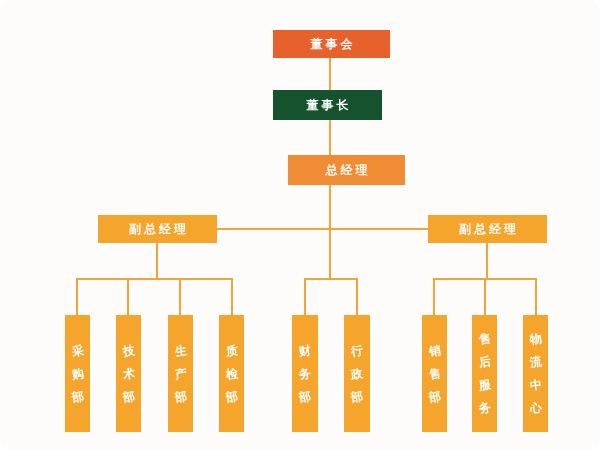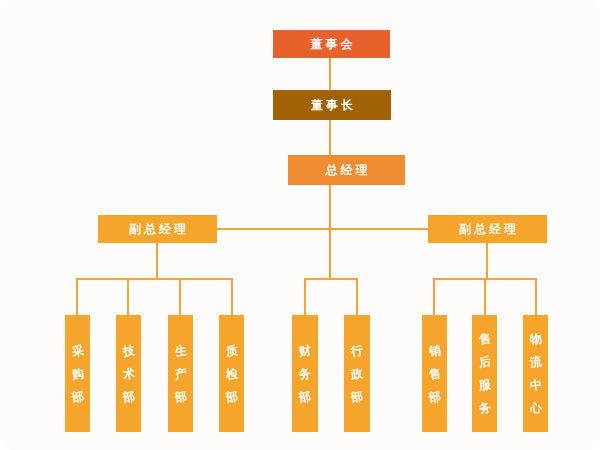--- a/index.html
+++ b/index.html
@@ -79,21 +79,21 @@
 
   <div class="line h" style="left: 433px; top: 278px; width: 104px; background: rgb(242, 164, 58);"></div>
   <div class="line v" style="left: 433px; top: 278px; height: 37px; background: rgb(242, 164, 58);"></div>
   <div class="line v" style="left: 484px; top: 278px; height: 37px; background: rgb(242, 164, 58);"></div>
   <div class="line v" style="left: 535px; top: 278px; height: 37px; background: rgb(242, 164, 58);"></div>
 
   <div class="node" style="left: 273px; top: 30px; width: 117px; height: 28px; background: rgb(231, 97, 44);">
     <span class="hlabel">董事会</span>
   </div>
 
-  <div class="node" style="left: 273px; top: 90px; width: 118px; height: 30px; background: #a16207; font-family: Liberation Mono, monospace;">
+  <div class="node" style="left: 273px; top: 90px; width: 109px; height: 30px; background: #14532d; font-family: Liberation Mono, monospace;">
     <span class="hlabel">董事长</span>
   </div>
 
   <div class="node" style="left: 288px; top: 155px; width: 117px; height: 30px; background: rgb(240, 140, 51);">
     <span class="hlabel">总经理</span>
   </div>
 
   <div class="node" style="left: 98px; top: 215px; width: 119px; height: 28px; background: rgb(245, 164, 44);">
     <span class="hlabel">副总经理</span>
   </div>

